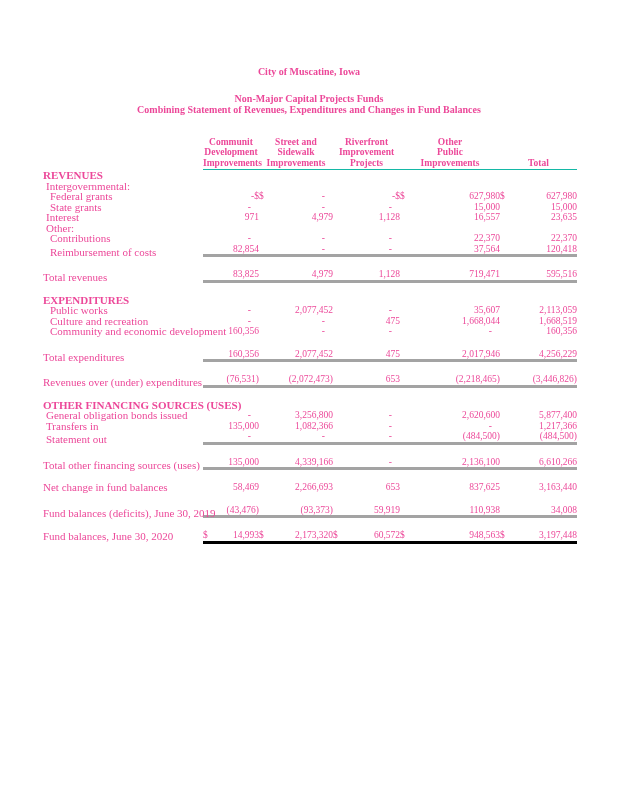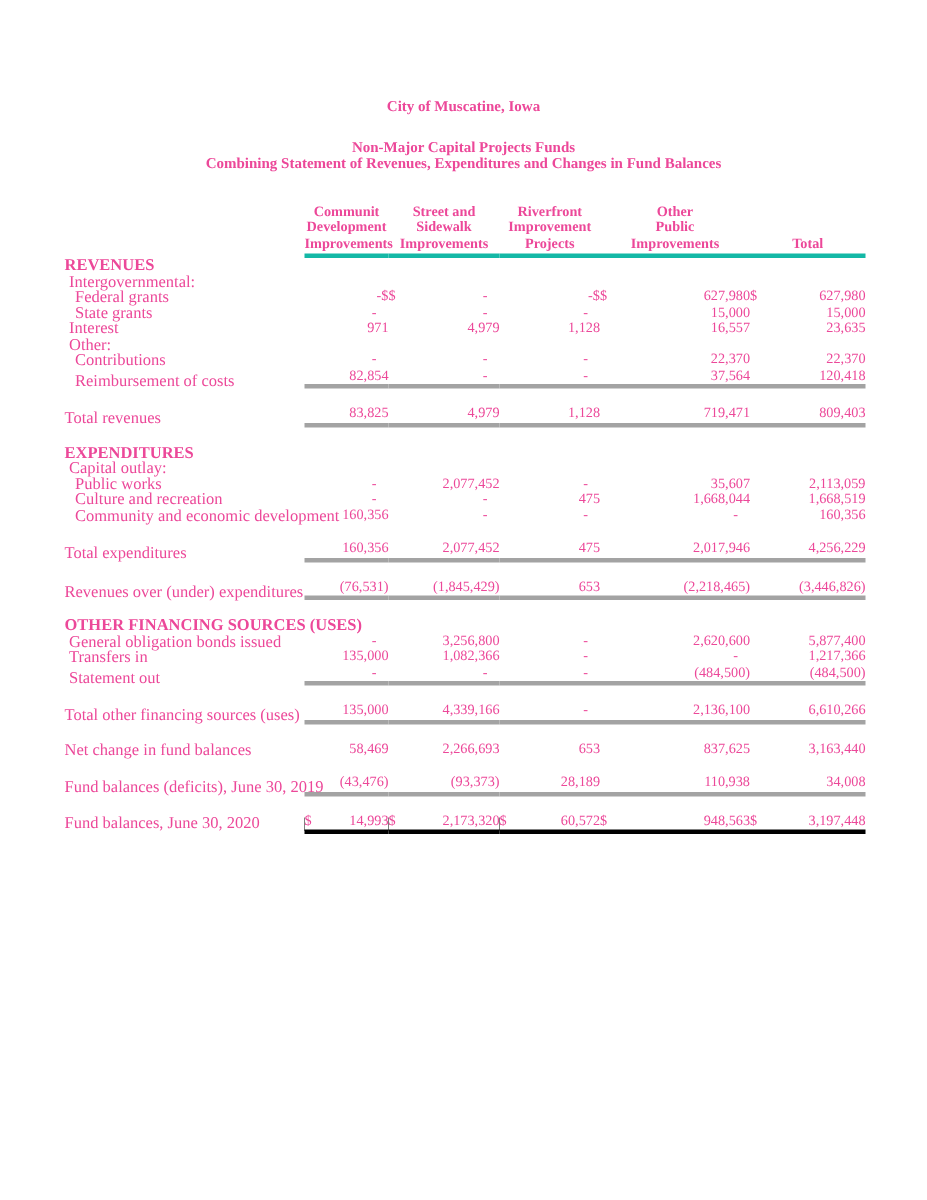--- a/index.html
+++ b/index.html
@@ -32,21 +32,21 @@
   col.col5 { width:77px; }
 
   td.c2, th.c2 { padding-left:11px; }
   td.c3, th.c3 { padding-left:10px; }
   td.c4, th.c4 { padding-left:31px; }
   td.c5, th.c5 { padding-left:10px; }
 
   .hwrap {
     display:flex; flex-direction:column; justify-content:flex-end;
     min-height:32px;
-    border-bottom:3px solid #14b8a6;
+    border-bottom:1px solid #14b8a6;
     padding-bottom:1px;
     font-weight:bold; font-size:9.5px; line-height:10.4px;
     text-align:center;
   }
 
   .lbl { font-size:11px; line-height:10.5px; white-space:nowrap; padding-left:3px; }
   .lbl.ind1 { padding-left:6px; }
   .lbl.ind2 { padding-left:10px; }
   .lbl.sect { font-weight:bold; }
 
@@ -312,350 +312,344 @@
               <span class="val">1,128</span>
             </div>
           </td>
           <td class="c4">
             <div class="amt u">
               <span class="val">719,471</span>
             </div>
           </td>
           <td class="c5">
             <div class="amt u">
-              <span class="val">809,403</span>
+              <span class="val">595,516</span>
             </div>
           </td>
         </tr>
         <tr class="spacer">
           <td colspan="6"></td>
         </tr>
         <tr>
           <td>
             <div class="lbl ind0 sect">EXPENDITURES</div>
           </td>
           <td colspan="5"></td>
         </tr>
         <tr>
           <td>
-            <div class="lbl ind1">Capital outlay:</div>
+            <div class="lbl ind2">Public works</div>
+          </td>
+          <td class="c1">
+            <div class="amt">
+              <span class="val dash">-</span>
+            </div>
+          </td>
+          <td class="c2">
+            <div class="amt">
+              <span class="val">2,077,452</span>
+            </div>
+          </td>
+          <td class="c3">
+            <div class="amt">
+              <span class="val dash">-</span>
+            </div>
+          </td>
+          <td class="c4">
+            <div class="amt">
+              <span class="val">35,607</span>
+            </div>
+          </td>
+          <td class="c5">
+            <div class="amt">
+              <span class="val">2,113,059</span>
+            </div>
+          </td>
+        </tr>
+        <tr>
+          <td>
+            <div class="lbl ind2">Culture and recreation</div>
+          </td>
+          <td class="c1">
+            <div class="amt">
+              <span class="val dash">-</span>
+            </div>
+          </td>
+          <td class="c2">
+            <div class="amt">
+              <span class="val dash">-</span>
+            </div>
+          </td>
+          <td class="c3">
+            <div class="amt">
+              <span class="val">475</span>
+            </div>
+          </td>
+          <td class="c4">
+            <div class="amt">
+              <span class="val">1,668,044</span>
+            </div>
+          </td>
+          <td class="c5">
+            <div class="amt">
+              <span class="val">1,668,519</span>
+            </div>
+          </td>
+        </tr>
+        <tr>
+          <td>
+            <div class="lbl ind2">Community and economic development</div>
+          </td>
+          <td class="c1">
+            <div class="amt">
+              <span class="val">160,356</span>
+            </div>
+          </td>
+          <td class="c2">
+            <div class="amt">
+              <span class="val dash">-</span>
+            </div>
+          </td>
+          <td class="c3">
+            <div class="amt">
+              <span class="val dash">-</span>
+            </div>
+          </td>
+          <td class="c4">
+            <div class="amt">
+              <span class="val dash">-</span>
+            </div>
+          </td>
+          <td class="c5">
+            <div class="amt">
+              <span class="val">160,356</span>
+            </div>
+          </td>
+        </tr>
+        <tr class="spacer">
+          <td colspan="6"></td>
+        </tr>
+        <tr>
+          <td>
+            <div class="lbl ind0">Total expenditures</div>
+          </td>
+          <td class="c1">
+            <div class="amt u">
+              <span class="val">160,356</span>
+            </div>
+          </td>
+          <td class="c2">
+            <div class="amt u">
+              <span class="val">2,077,452</span>
+            </div>
+          </td>
+          <td class="c3">
+            <div class="amt u">
+              <span class="val">475</span>
+            </div>
+          </td>
+          <td class="c4">
+            <div class="amt u">
+              <span class="val">2,017,946</span>
+            </div>
+          </td>
+          <td class="c5">
+            <div class="amt u">
+              <span class="val">4,256,229</span>
+            </div>
+          </td>
+        </tr>
+        <tr class="spacer">
+          <td colspan="6"></td>
+        </tr>
+        <tr>
+          <td>
+            <div class="lbl ind0">Revenues over (under) expenditures</div>
+          </td>
+          <td class="c1">
+            <div class="amt u">
+              <span class="val">(76,531)</span>
+            </div>
+          </td>
+          <td class="c2">
+            <div class="amt u">
+              <span class="val">(2,072,473)</span>
+            </div>
+          </td>
+          <td class="c3">
+            <div class="amt u">
+              <span class="val">653</span>
+            </div>
+          </td>
+          <td class="c4">
+            <div class="amt u">
+              <span class="val">(2,218,465)</span>
+            </div>
+          </td>
+          <td class="c5">
+            <div class="amt u">
+              <span class="val">(3,446,826)</span>
+            </div>
+          </td>
+        </tr>
+        <tr class="spacer">
+          <td colspan="6"></td>
+        </tr>
+        <tr>
+          <td>
+            <div class="lbl ind0 sect">OTHER FINANCING SOURCES (USES)</div>
           </td>
           <td colspan="5"></td>
         </tr>
         <tr>
           <td>
-            <div class="lbl ind2">Public works</div>
-          </td>
-          <td class="c1">
-            <div class="amt">
-              <span class="val dash">-</span>
-            </div>
-          </td>
-          <td class="c2">
-            <div class="amt">
-              <span class="val">2,077,452</span>
-            </div>
-          </td>
-          <td class="c3">
-            <div class="amt">
-              <span class="val dash">-</span>
-            </div>
-          </td>
-          <td class="c4">
-            <div class="amt">
-              <span class="val">35,607</span>
-            </div>
-          </td>
-          <td class="c5">
-            <div class="amt">
-              <span class="val">2,113,059</span>
-            </div>
-          </td>
-        </tr>
-        <tr>
-          <td>
-            <div class="lbl ind2">Culture and recreation</div>
-          </td>
-          <td class="c1">
-            <div class="amt">
-              <span class="val dash">-</span>
-            </div>
-          </td>
-          <td class="c2">
-            <div class="amt">
-              <span class="val dash">-</span>
-            </div>
-          </td>
-          <td class="c3">
-            <div class="amt">
-              <span class="val">475</span>
-            </div>
-          </td>
-          <td class="c4">
-            <div class="amt">
-              <span class="val">1,668,044</span>
-            </div>
-          </td>
-          <td class="c5">
-            <div class="amt">
-              <span class="val">1,668,519</span>
-            </div>
-          </td>
-        </tr>
-        <tr>
-          <td>
-            <div class="lbl ind2">Community and economic development</div>
-          </td>
-          <td class="c1">
-            <div class="amt">
-              <span class="val">160,356</span>
-            </div>
-          </td>
-          <td class="c2">
-            <div class="amt">
-              <span class="val dash">-</span>
-            </div>
-          </td>
-          <td class="c3">
-            <div class="amt">
-              <span class="val dash">-</span>
-            </div>
-          </td>
-          <td class="c4">
-            <div class="amt">
-              <span class="val dash">-</span>
-            </div>
-          </td>
-          <td class="c5">
-            <div class="amt">
-              <span class="val">160,356</span>
-            </div>
-          </td>
-        </tr>
-        <tr class="spacer">
-          <td colspan="6"></td>
-        </tr>
-        <tr>
-          <td>
-            <div class="lbl ind0">Total expenditures</div>
-          </td>
-          <td class="c1">
-            <div class="amt u">
-              <span class="val">160,356</span>
-            </div>
-          </td>
-          <td class="c2">
-            <div class="amt u">
-              <span class="val">2,077,452</span>
-            </div>
-          </td>
-          <td class="c3">
-            <div class="amt u">
-              <span class="val">475</span>
-            </div>
-          </td>
-          <td class="c4">
-            <div class="amt u">
-              <span class="val">2,017,946</span>
-            </div>
-          </td>
-          <td class="c5">
-            <div class="amt u">
-              <span class="val">4,256,229</span>
-            </div>
-          </td>
-        </tr>
-        <tr class="spacer">
-          <td colspan="6"></td>
-        </tr>
-        <tr>
-          <td>
-            <div class="lbl ind0">Revenues over (under) expenditures</div>
-          </td>
-          <td class="c1">
-            <div class="amt u">
-              <span class="val">(76,531)</span>
-            </div>
-          </td>
-          <td class="c2">
-            <div class="amt u">
-              <span class="val">(1,845,429)</span>
-            </div>
-          </td>
-          <td class="c3">
-            <div class="amt u">
+            <div class="lbl ind1">General obligation bonds issued</div>
+          </td>
+          <td class="c1">
+            <div class="amt">
+              <span class="val dash">-</span>
+            </div>
+          </td>
+          <td class="c2">
+            <div class="amt">
+              <span class="val">3,256,800</span>
+            </div>
+          </td>
+          <td class="c3">
+            <div class="amt">
+              <span class="val dash">-</span>
+            </div>
+          </td>
+          <td class="c4">
+            <div class="amt">
+              <span class="val">2,620,600</span>
+            </div>
+          </td>
+          <td class="c5">
+            <div class="amt">
+              <span class="val">5,877,400</span>
+            </div>
+          </td>
+        </tr>
+        <tr>
+          <td>
+            <div class="lbl ind1">Transfers in</div>
+          </td>
+          <td class="c1">
+            <div class="amt">
+              <span class="val">135,000</span>
+            </div>
+          </td>
+          <td class="c2">
+            <div class="amt">
+              <span class="val">1,082,366</span>
+            </div>
+          </td>
+          <td class="c3">
+            <div class="amt">
+              <span class="val dash">-</span>
+            </div>
+          </td>
+          <td class="c4">
+            <div class="amt">
+              <span class="val dash">-</span>
+            </div>
+          </td>
+          <td class="c5">
+            <div class="amt">
+              <span class="val">1,217,366</span>
+            </div>
+          </td>
+        </tr>
+        <tr>
+          <td>
+            <div class="lbl ind1">Statement out</div>
+          </td>
+          <td class="c1">
+            <div class="amt u">
+              <span class="val dash">-</span>
+            </div>
+          </td>
+          <td class="c2">
+            <div class="amt u">
+              <span class="val dash">-</span>
+            </div>
+          </td>
+          <td class="c3">
+            <div class="amt u">
+              <span class="val dash">-</span>
+            </div>
+          </td>
+          <td class="c4">
+            <div class="amt u">
+              <span class="val">(484,500)</span>
+            </div>
+          </td>
+          <td class="c5">
+            <div class="amt u">
+              <span class="val">(484,500)</span>
+            </div>
+          </td>
+        </tr>
+        <tr class="spacer">
+          <td colspan="6"></td>
+        </tr>
+        <tr>
+          <td>
+            <div class="lbl ind0">Total other financing sources (uses)</div>
+          </td>
+          <td class="c1">
+            <div class="amt u">
+              <span class="val">135,000</span>
+            </div>
+          </td>
+          <td class="c2">
+            <div class="amt u">
+              <span class="val">4,339,166</span>
+            </div>
+          </td>
+          <td class="c3">
+            <div class="amt u">
+              <span class="val dash">-</span>
+            </div>
+          </td>
+          <td class="c4">
+            <div class="amt u">
+              <span class="val">2,136,100</span>
+            </div>
+          </td>
+          <td class="c5">
+            <div class="amt u">
+              <span class="val">6,610,266</span>
+            </div>
+          </td>
+        </tr>
+        <tr class="spacer">
+          <td colspan="6"></td>
+        </tr>
+        <tr>
+          <td>
+            <div class="lbl ind0">Net change in fund balances</div>
+          </td>
+          <td class="c1">
+            <div class="amt">
+              <span class="val">58,469</span>
+            </div>
+          </td>
+          <td class="c2">
+            <div class="amt">
+              <span class="val">2,266,693</span>
+            </div>
+          </td>
+          <td class="c3">
+            <div class="amt">
               <span class="val">653</span>
             </div>
           </td>
           <td class="c4">
-            <div class="amt u">
-              <span class="val">(2,218,465)</span>
-            </div>
-          </td>
-          <td class="c5">
-            <div class="amt u">
-              <span class="val">(3,446,826)</span>
-            </div>
-          </td>
-        </tr>
-        <tr class="spacer">
-          <td colspan="6"></td>
-        </tr>
-        <tr>
-          <td>
-            <div class="lbl ind0 sect">OTHER FINANCING SOURCES (USES)</div>
-          </td>
-          <td colspan="5"></td>
-        </tr>
-        <tr>
-          <td>
-            <div class="lbl ind1">General obligation bonds issued</div>
-          </td>
-          <td class="c1">
-            <div class="amt">
-              <span class="val dash">-</span>
-            </div>
-          </td>
-          <td class="c2">
-            <div class="amt">
-              <span class="val">3,256,800</span>
-            </div>
-          </td>
-          <td class="c3">
-            <div class="amt">
-              <span class="val dash">-</span>
-            </div>
-          </td>
-          <td class="c4">
-            <div class="amt">
-              <span class="val">2,620,600</span>
-            </div>
-          </td>
-          <td class="c5">
-            <div class="amt">
-              <span class="val">5,877,400</span>
-            </div>
-          </td>
-        </tr>
-        <tr>
-          <td>
-            <div class="lbl ind1">Transfers in</div>
-          </td>
-          <td class="c1">
-            <div class="amt">
-              <span class="val">135,000</span>
-            </div>
-          </td>
-          <td class="c2">
-            <div class="amt">
-              <span class="val">1,082,366</span>
-            </div>
-          </td>
-          <td class="c3">
-            <div class="amt">
-              <span class="val dash">-</span>
-            </div>
-          </td>
-          <td class="c4">
-            <div class="amt">
-              <span class="val dash">-</span>
-            </div>
-          </td>
-          <td class="c5">
-            <div class="amt">
-              <span class="val">1,217,366</span>
-            </div>
-          </td>
-        </tr>
-        <tr>
-          <td>
-            <div class="lbl ind1">Statement out</div>
-          </td>
-          <td class="c1">
-            <div class="amt u">
-              <span class="val dash">-</span>
-            </div>
-          </td>
-          <td class="c2">
-            <div class="amt u">
-              <span class="val dash">-</span>
-            </div>
-          </td>
-          <td class="c3">
-            <div class="amt u">
-              <span class="val dash">-</span>
-            </div>
-          </td>
-          <td class="c4">
-            <div class="amt u">
-              <span class="val">(484,500)</span>
-            </div>
-          </td>
-          <td class="c5">
-            <div class="amt u">
-              <span class="val">(484,500)</span>
-            </div>
-          </td>
-        </tr>
-        <tr class="spacer">
-          <td colspan="6"></td>
-        </tr>
-        <tr>
-          <td>
-            <div class="lbl ind0">Total other financing sources (uses)</div>
-          </td>
-          <td class="c1">
-            <div class="amt u">
-              <span class="val">135,000</span>
-            </div>
-          </td>
-          <td class="c2">
-            <div class="amt u">
-              <span class="val">4,339,166</span>
-            </div>
-          </td>
-          <td class="c3">
-            <div class="amt u">
-              <span class="val dash">-</span>
-            </div>
-          </td>
-          <td class="c4">
-            <div class="amt u">
-              <span class="val">2,136,100</span>
-            </div>
-          </td>
-          <td class="c5">
-            <div class="amt u">
-              <span class="val">6,610,266</span>
-            </div>
-          </td>
-        </tr>
-        <tr class="spacer">
-          <td colspan="6"></td>
-        </tr>
-        <tr>
-          <td>
-            <div class="lbl ind0">Net change in fund balances</div>
-          </td>
-          <td class="c1">
-            <div class="amt">
-              <span class="val">58,469</span>
-            </div>
-          </td>
-          <td class="c2">
-            <div class="amt">
-              <span class="val">2,266,693</span>
-            </div>
-          </td>
-          <td class="c3">
-            <div class="amt">
-              <span class="val">653</span>
-            </div>
-          </td>
-          <td class="c4">
             <div class="amt">
               <span class="val">837,625</span>
             </div>
           </td>
           <td class="c5">
             <div class="amt">
               <span class="val">3,163,440</span>
             </div>
           </td>
         </tr>
@@ -671,21 +665,21 @@
               <span class="val">(43,476)</span>
             </div>
           </td>
           <td class="c2">
             <div class="amt u">
               <span class="val">(93,373)</span>
             </div>
           </td>
           <td class="c3">
             <div class="amt u">
-              <span class="val">28,189</span>
+              <span class="val">59,919</span>
             </div>
           </td>
           <td class="c4">
             <div class="amt u">
               <span class="val">110,938</span>
             </div>
           </td>
           <td class="c5">
             <div class="amt u">
               <span class="val">34,008</span>

